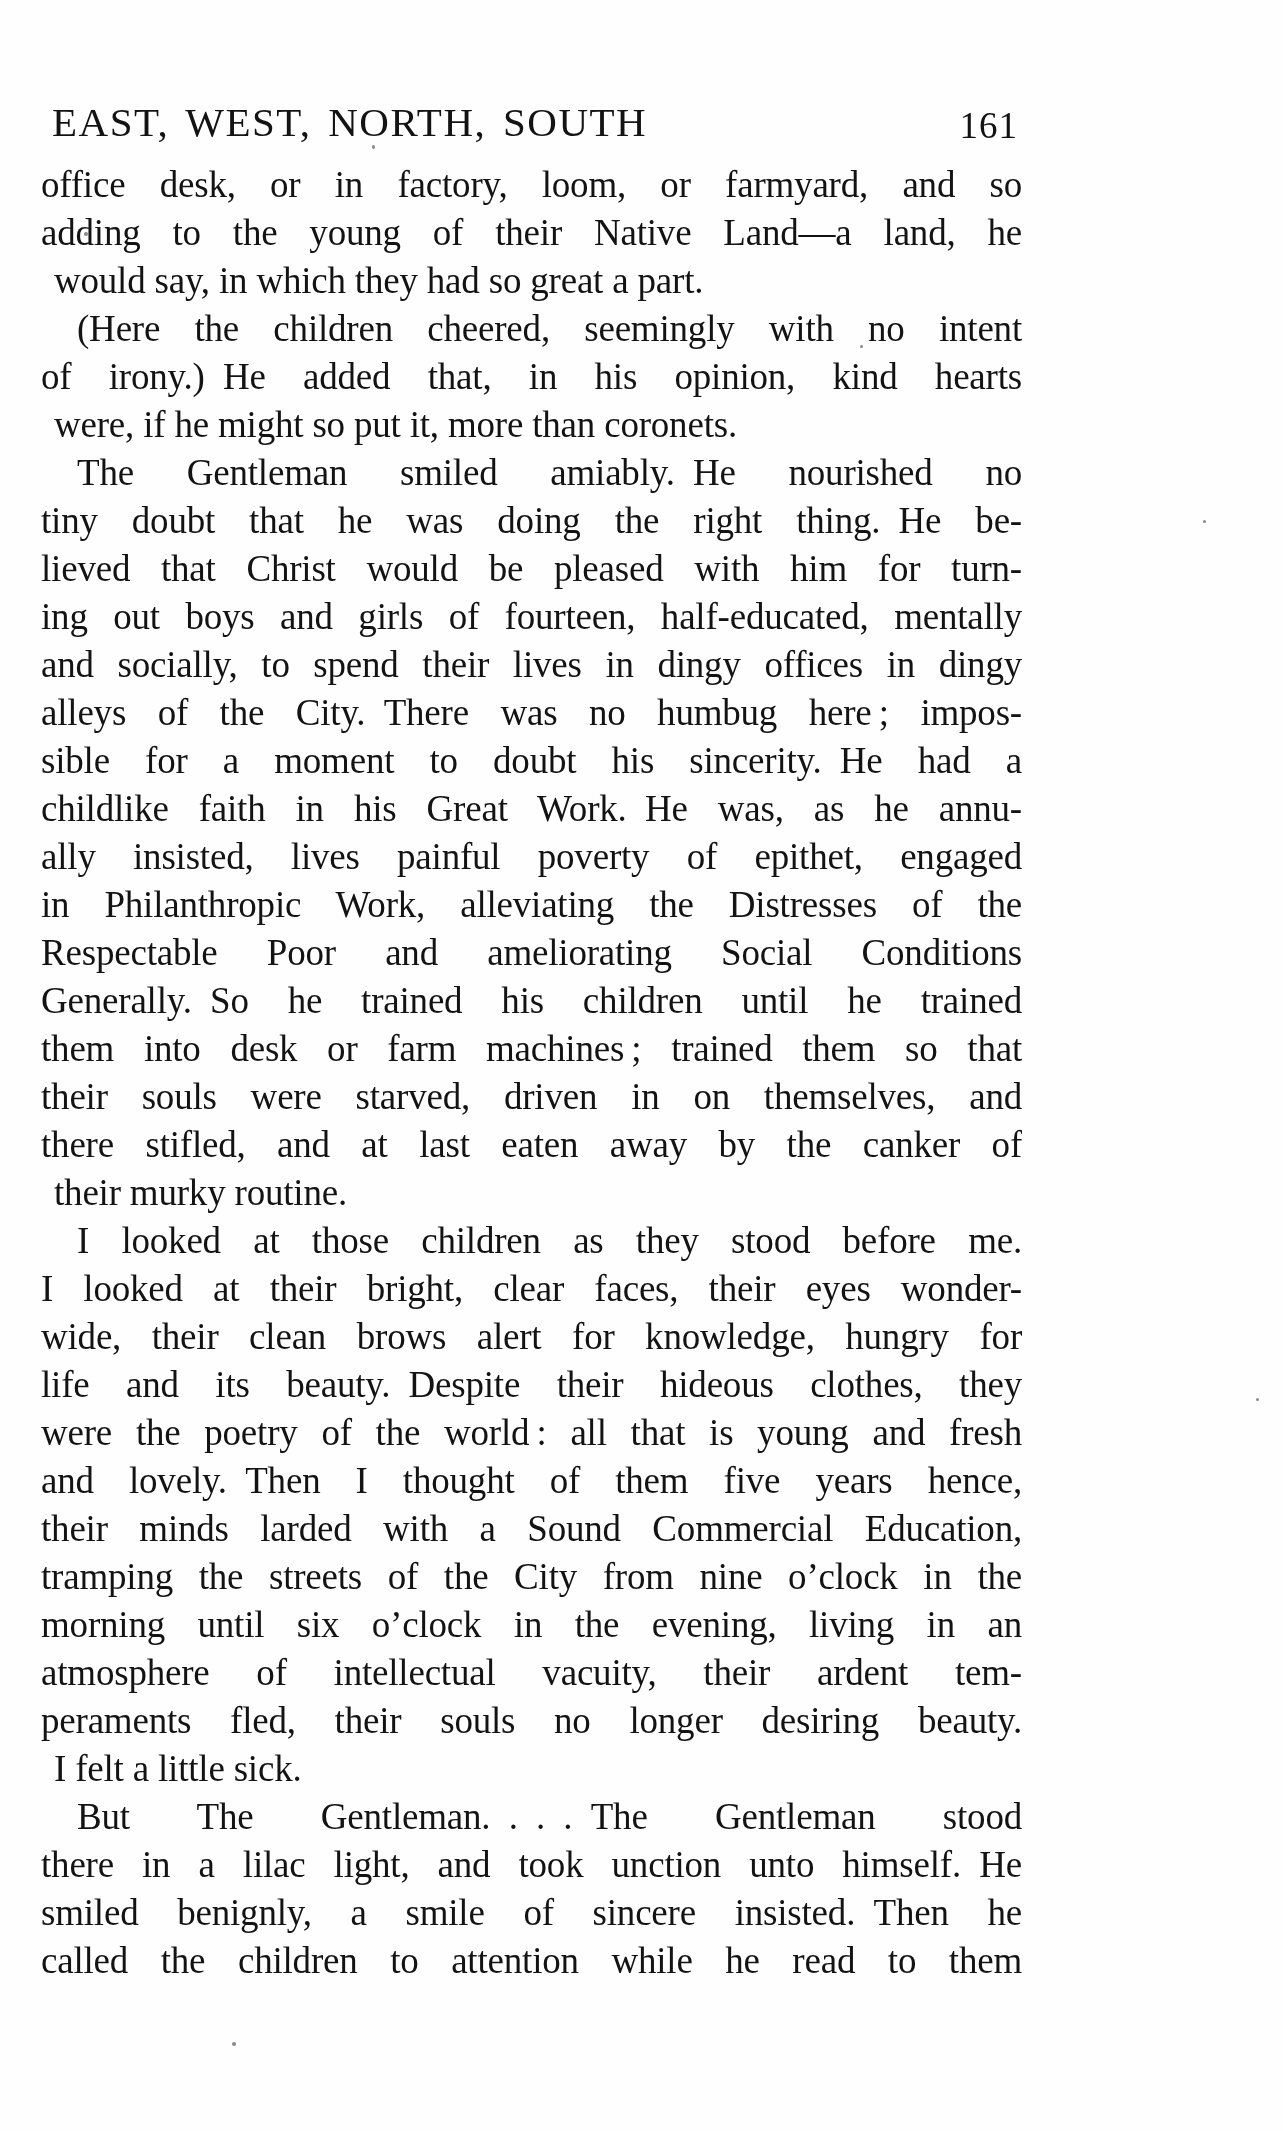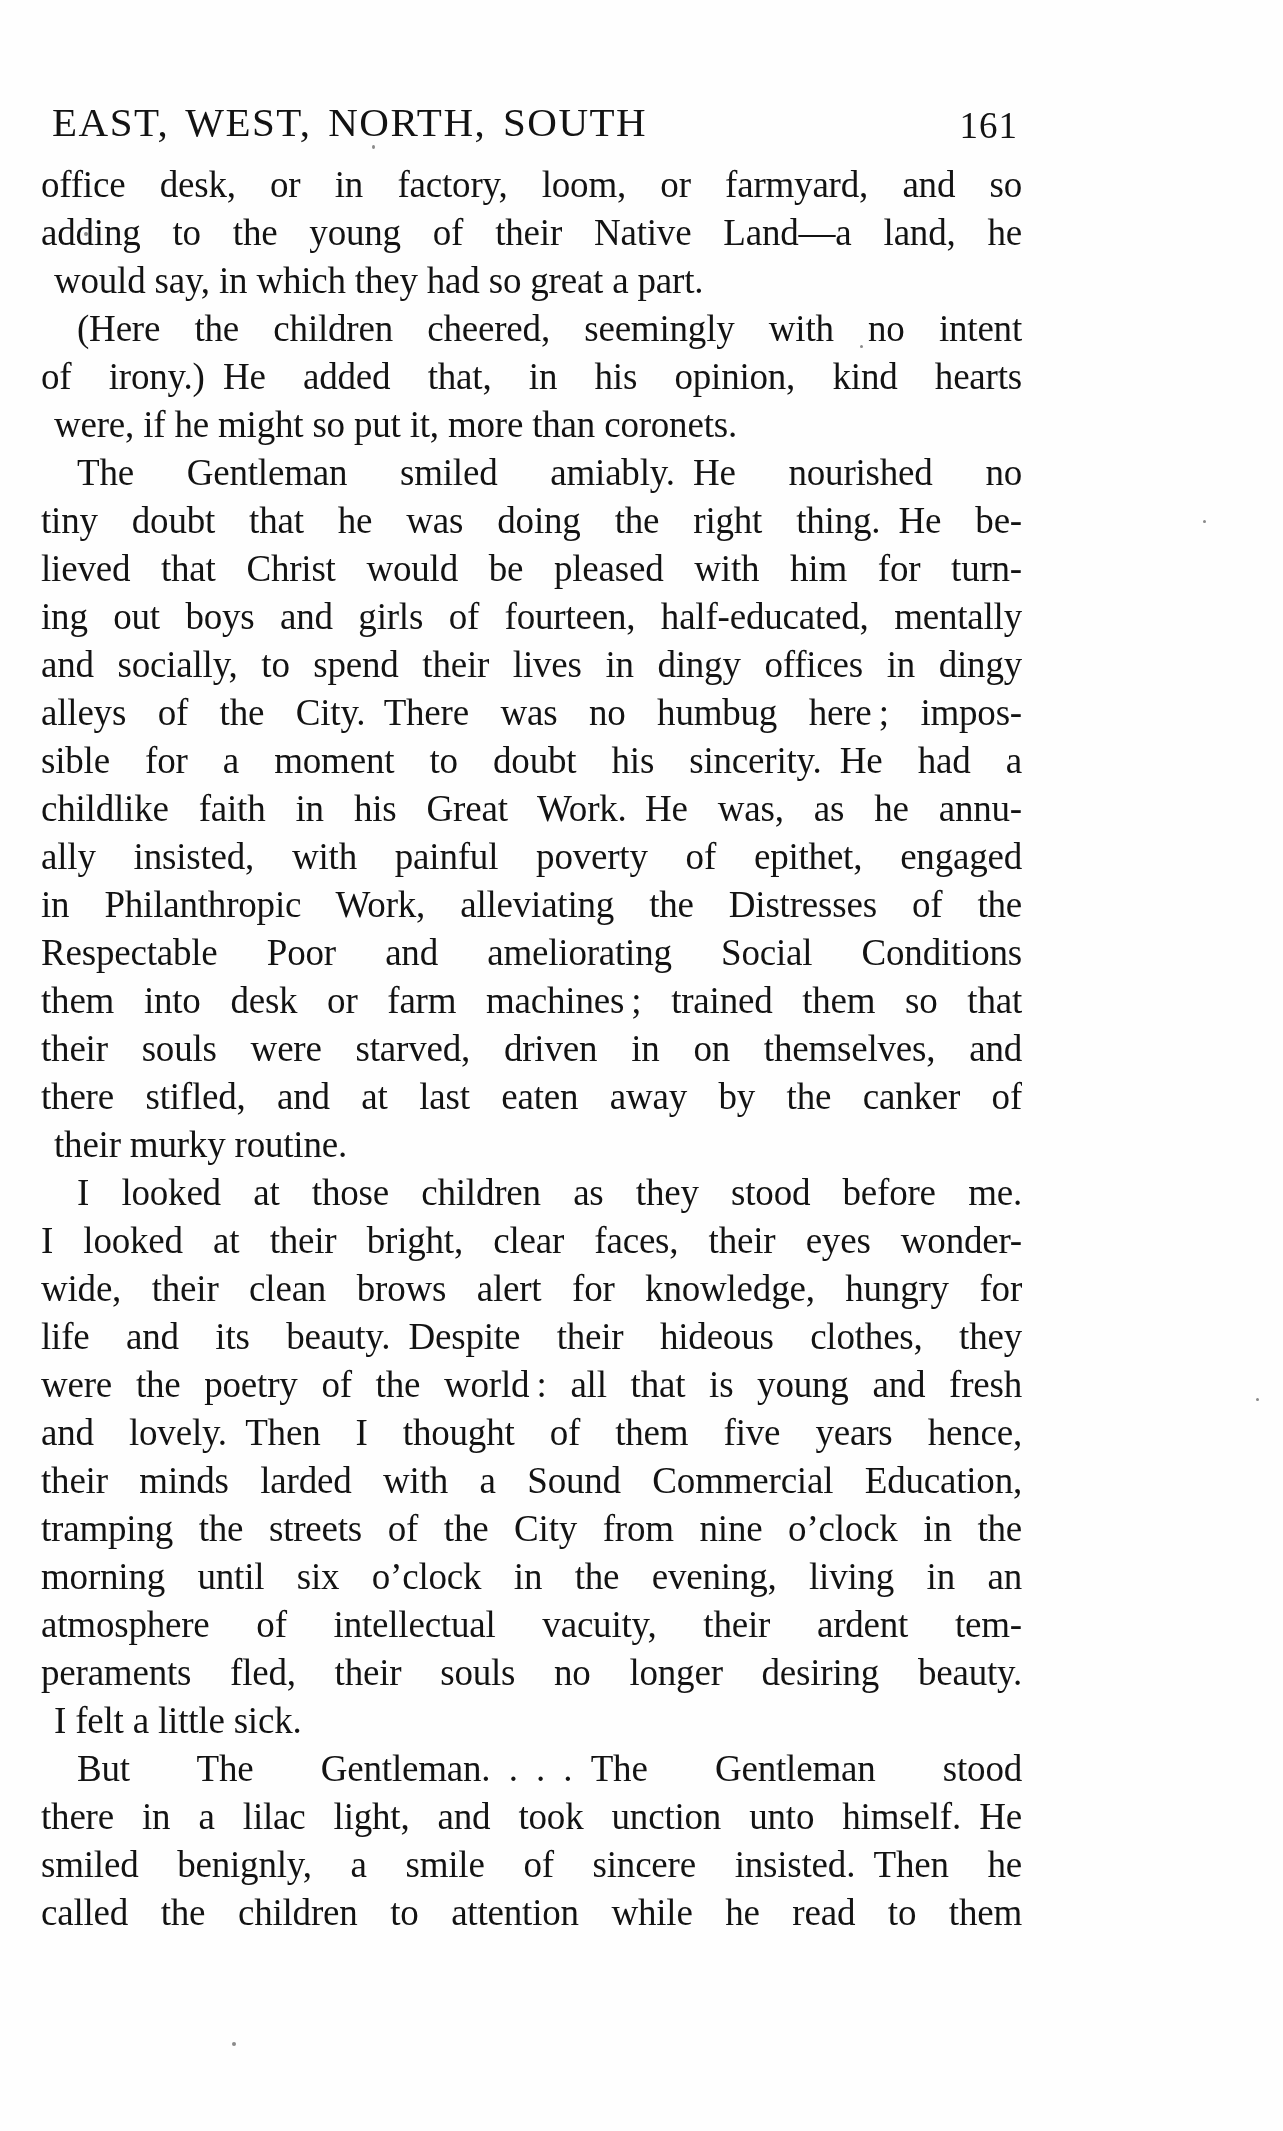--- a/index.html
+++ b/index.html
@@ -86,23 +86,24 @@
       <div class="line">of irony.) He added that, in his opinion, kind hearts</div>
       <div class="line para-end">were, if he might so put it, more than coronets.</div>
       <div class="line indent">The Gentleman smiled amiably. He nourished no</div>
       <div class="line">tiny doubt that he was doing the right thing. He be-</div>
       <div class="line">lieved that Christ would be pleased with him for turn-</div>
       <div class="line">ing out boys and girls of fourteen, half-educated, mentally</div>
       <div class="line">and socially, to spend their lives in dingy offices in dingy</div>
       <div class="line">alleys of the City. There was no humbug here ; impos-</div>
       <div class="line">sible for a moment to doubt his sincerity. He had a</div>
       <div class="line">childlike faith in his Great Work. He was, as he annu-</div>
-      <div class="line">ally insisted, with painful poverty of epithet, engaged</div>
+      <div class="line">ally insisted, lives painful poverty of epithet, engaged</div>
       <div class="line">in Philanthropic Work, alleviating the Distresses of the</div>
       <div class="line">Respectable Poor and ameliorating Social Conditions</div>
+      <div class="line">Generally. So he trained his children until he trained</div>
       <div class="line">them into desk or farm machines ; trained them so that</div>
       <div class="line">their souls were starved, driven in on themselves, and</div>
       <div class="line">there stifled, and at last eaten away by the canker of</div>
       <div class="line para-end">their murky routine.</div>
       <div class="line indent">I looked at those children as they stood before me.</div>
       <div class="line">I looked at their bright, clear faces, their eyes wonder-</div>
       <div class="line">wide, their clean brows alert for knowledge, hungry for</div>
       <div class="line">life and its beauty. Despite their hideous clothes, they</div>
       <div class="line">were the poetry of the world : all that is young and fresh</div>
       <div class="line">and lovely. Then I thought of them five years hence,</div>

